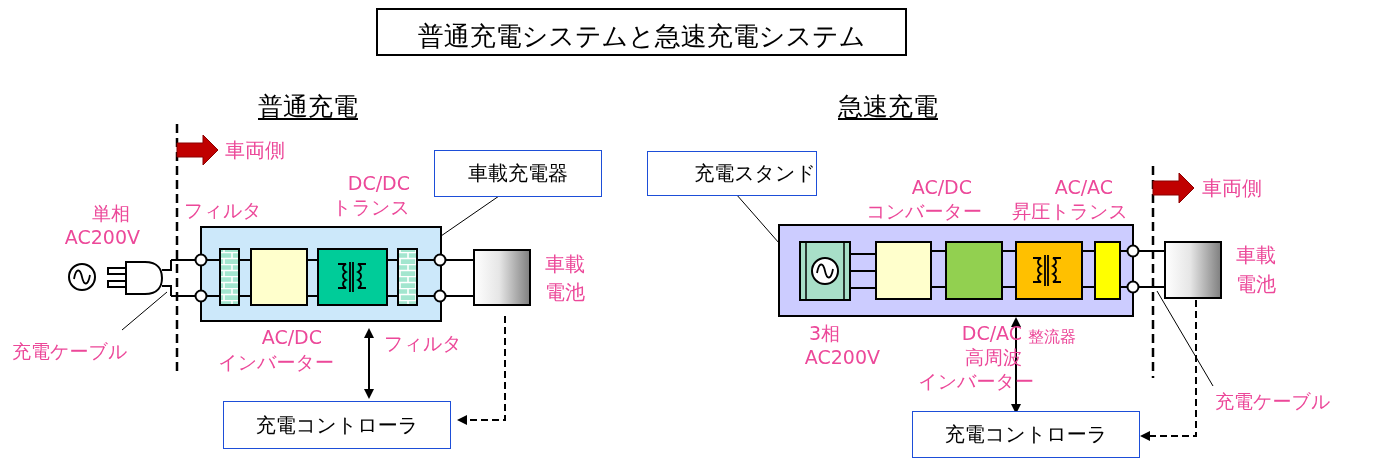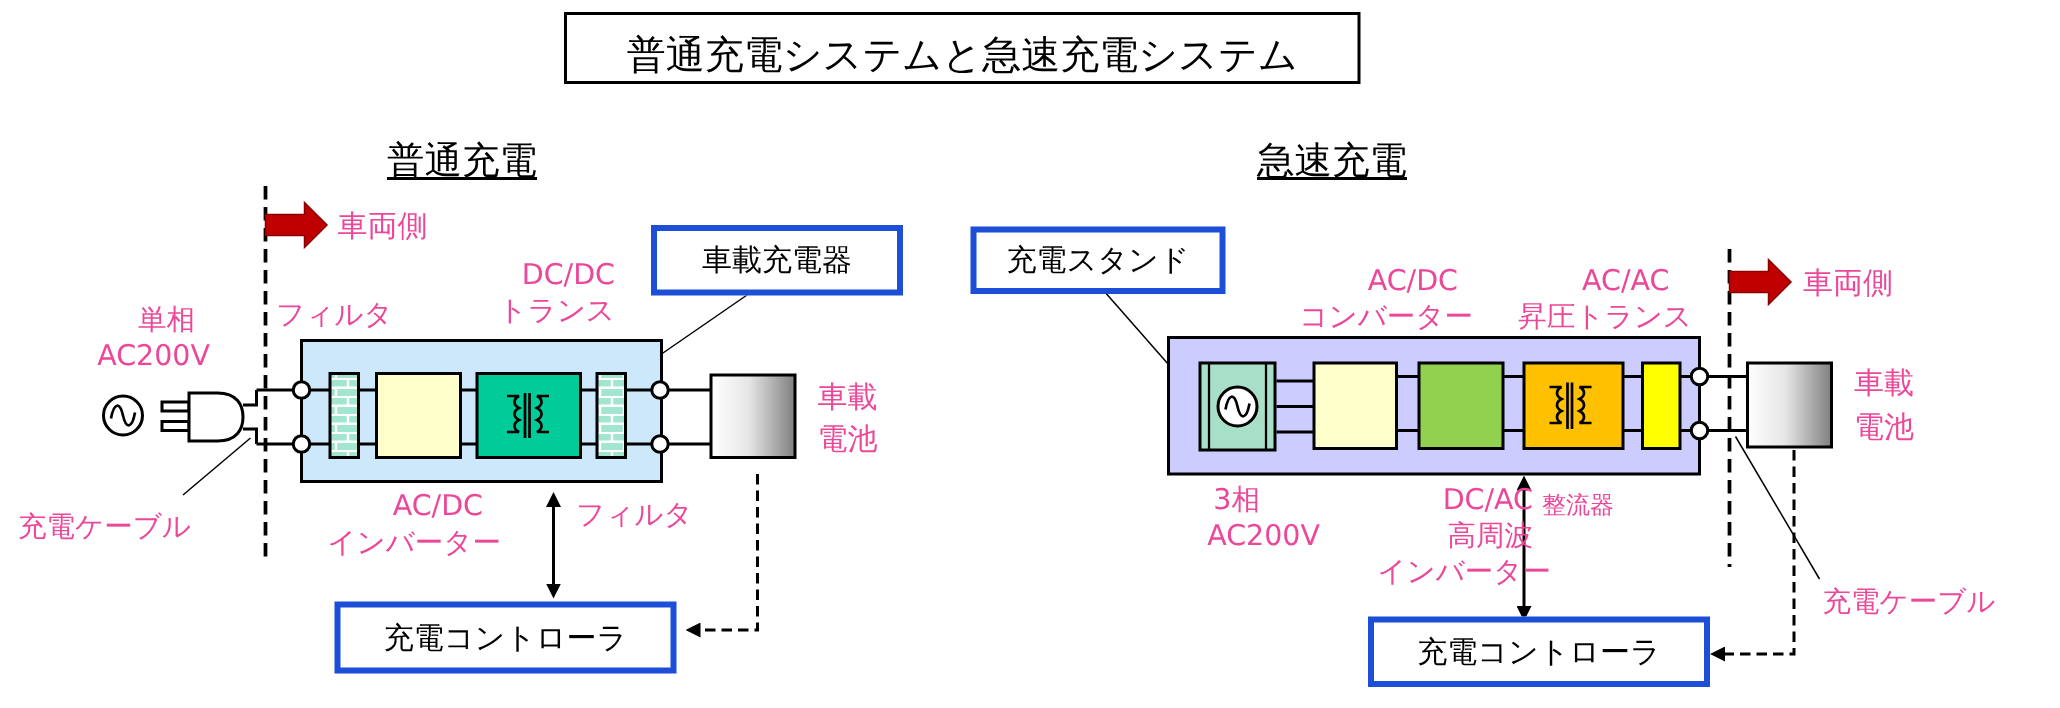--- a/index.html
+++ b/index.html
@@ -6,21 +6,21 @@
   body { width:1373px; height:472px; position:relative; overflow:hidden;
          font-family:"DejaVu Sans","Liberation Sans",sans-serif; color:#000; }
   .lbl { position:absolute; font-size:19px; line-height:23px; white-space:nowrap; color:#ec4899; }
   .ctr { text-align:right; }
   .titlebox { position:absolute; left:376px; top:8px; width:531px; height:48px;
               border:2px solid #000; box-sizing:border-box; background:#fff;
               display:flex; align-items:flex-end; justify-content:center;
               font-size:26px; }
   .section-title { position:absolute; font-size:25px; text-decoration:underline;
                    text-underline-offset:3px; }
-  .callout { position:absolute; border:4px solid #1d4ed8; background:#fff; box-sizing:border-box;
+  .callout { position:absolute; border:1px solid #1d4ed8; background:#fff; box-sizing:border-box;
              display:flex; align-items:center; justify-content:center; font-size:20px; }
   svg#diagram { position:absolute; left:0; top:0; }
 </style>
 </head>
 <body>
 
 <svg id="diagram" width="1373" height="472" viewBox="0 0 1373 472">
   <defs>
     <pattern id="brick" width="16" height="12" patternUnits="userSpaceOnUse">
       <rect width="16" height="12" fill="#a3e6cf"></rect>
@@ -158,21 +158,21 @@
 <div class="lbl" style="left:545px; top:281px; font-size:20px;">電池</div>
 <div class="lbl ctr" style="left:212px; top:326px; width:110px;">AC/DC</div>
 <div class="lbl ctr" style="left:200px; top:351px; width:134px;">インバーター</div>
 <div class="lbl" style="left:384px; top:332px;">フィルタ</div>
 <div class="lbl" style="left:12px; top:340px;">充電ケーブル</div>
 <div class="callout" style="left:223px; top:401px; width:228px; height:48px;">
   <span>充電コントローラ</span>
 </div>
 
 <div class="section-title" style="left:838px; top:90px;">急速充電</div>
-<div class="callout" style="left:647px; top:151px; width:170px; height:45px;">
+<div class="callout" style="left:647px; top:151px; width:170px; height:45px;justify-content:flex-end;">
   <span>充電スタンド</span>
 </div>
 <div class="lbl ctr" style="left:862px; top:176px; width:110px;">AC/DC</div>
 <div class="lbl ctr" style="left:852px; top:200px; width:130px;">コンバーター</div>
 <div class="lbl ctr" style="left:1003px; top:176px; width:110px;">AC/AC</div>
 <div class="lbl ctr" style="left:988px; top:200px; width:140px;">昇圧トランス</div>
 <div class="lbl" style="left:1202px; top:177px; font-size:20px;">車両側</div>
 <div class="lbl" style="left:1236px; top:244px; font-size:20px;">車載</div>
 <div class="lbl" style="left:1236px; top:273px; font-size:20px;">電池</div>
 <div class="lbl ctr" style="left:770px; top:322px; width:70px;">3相</div>

